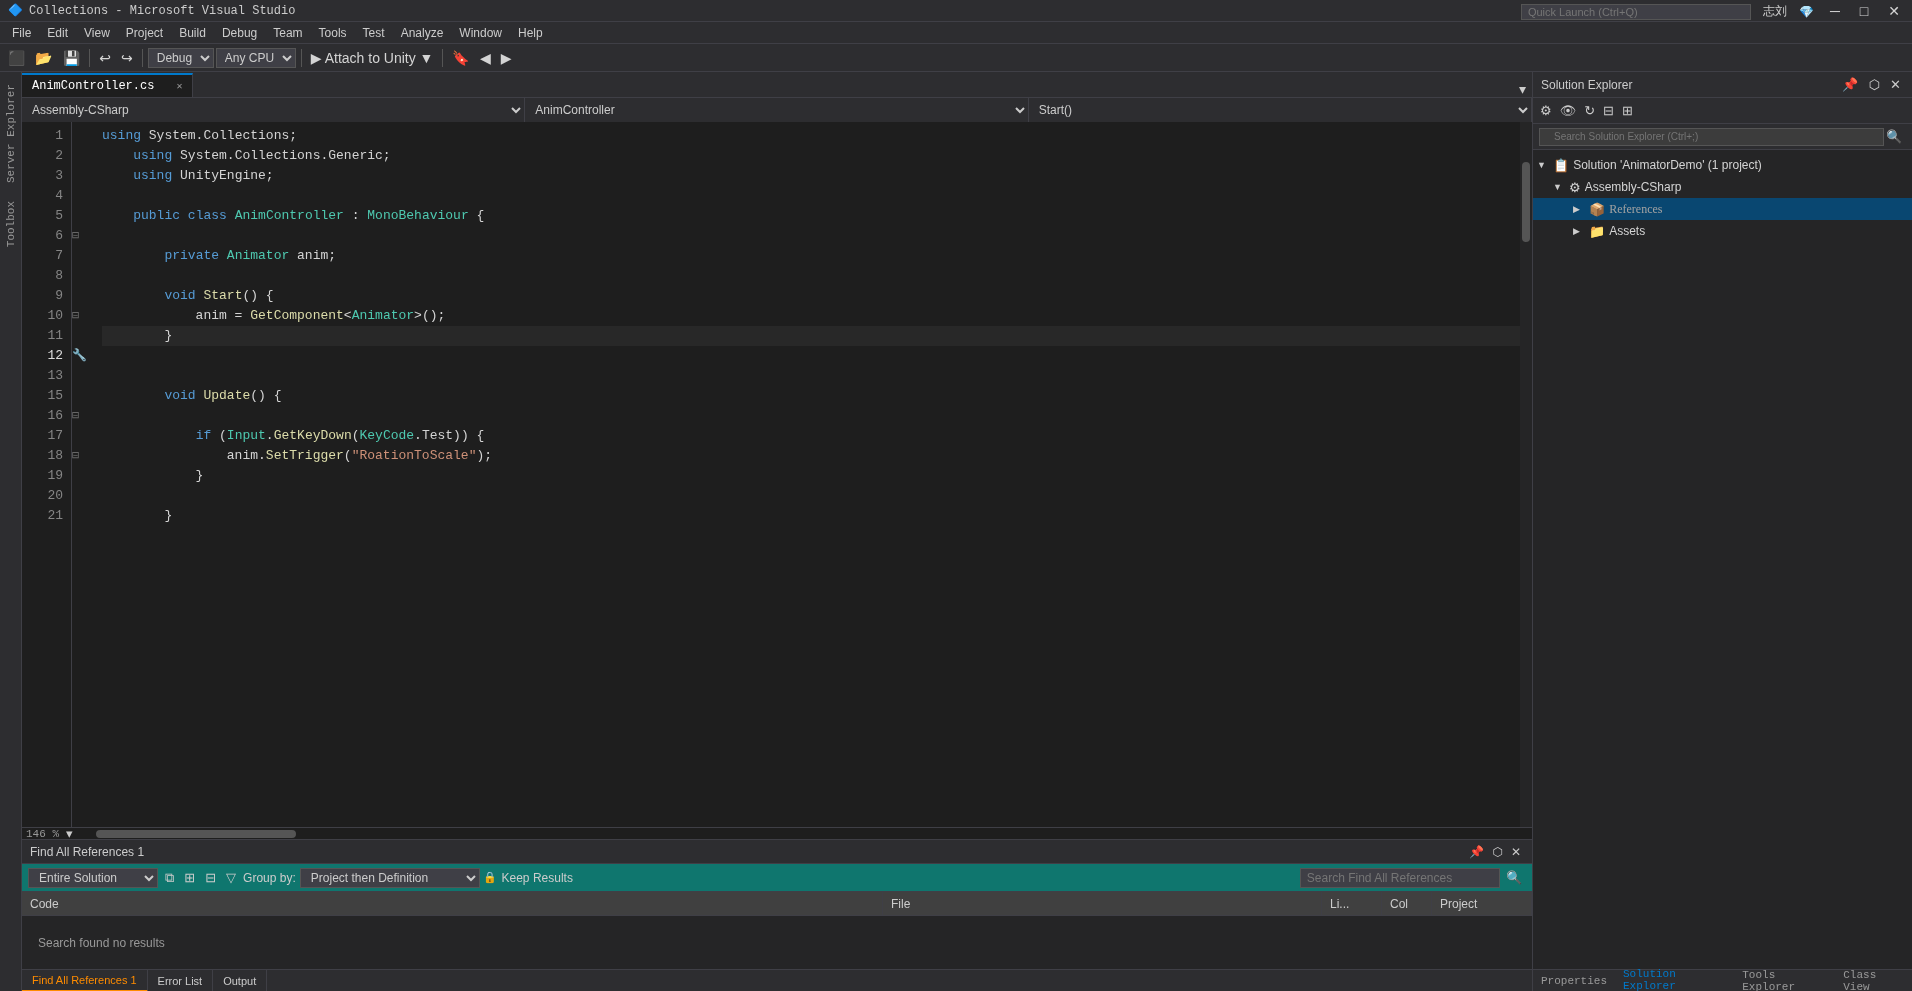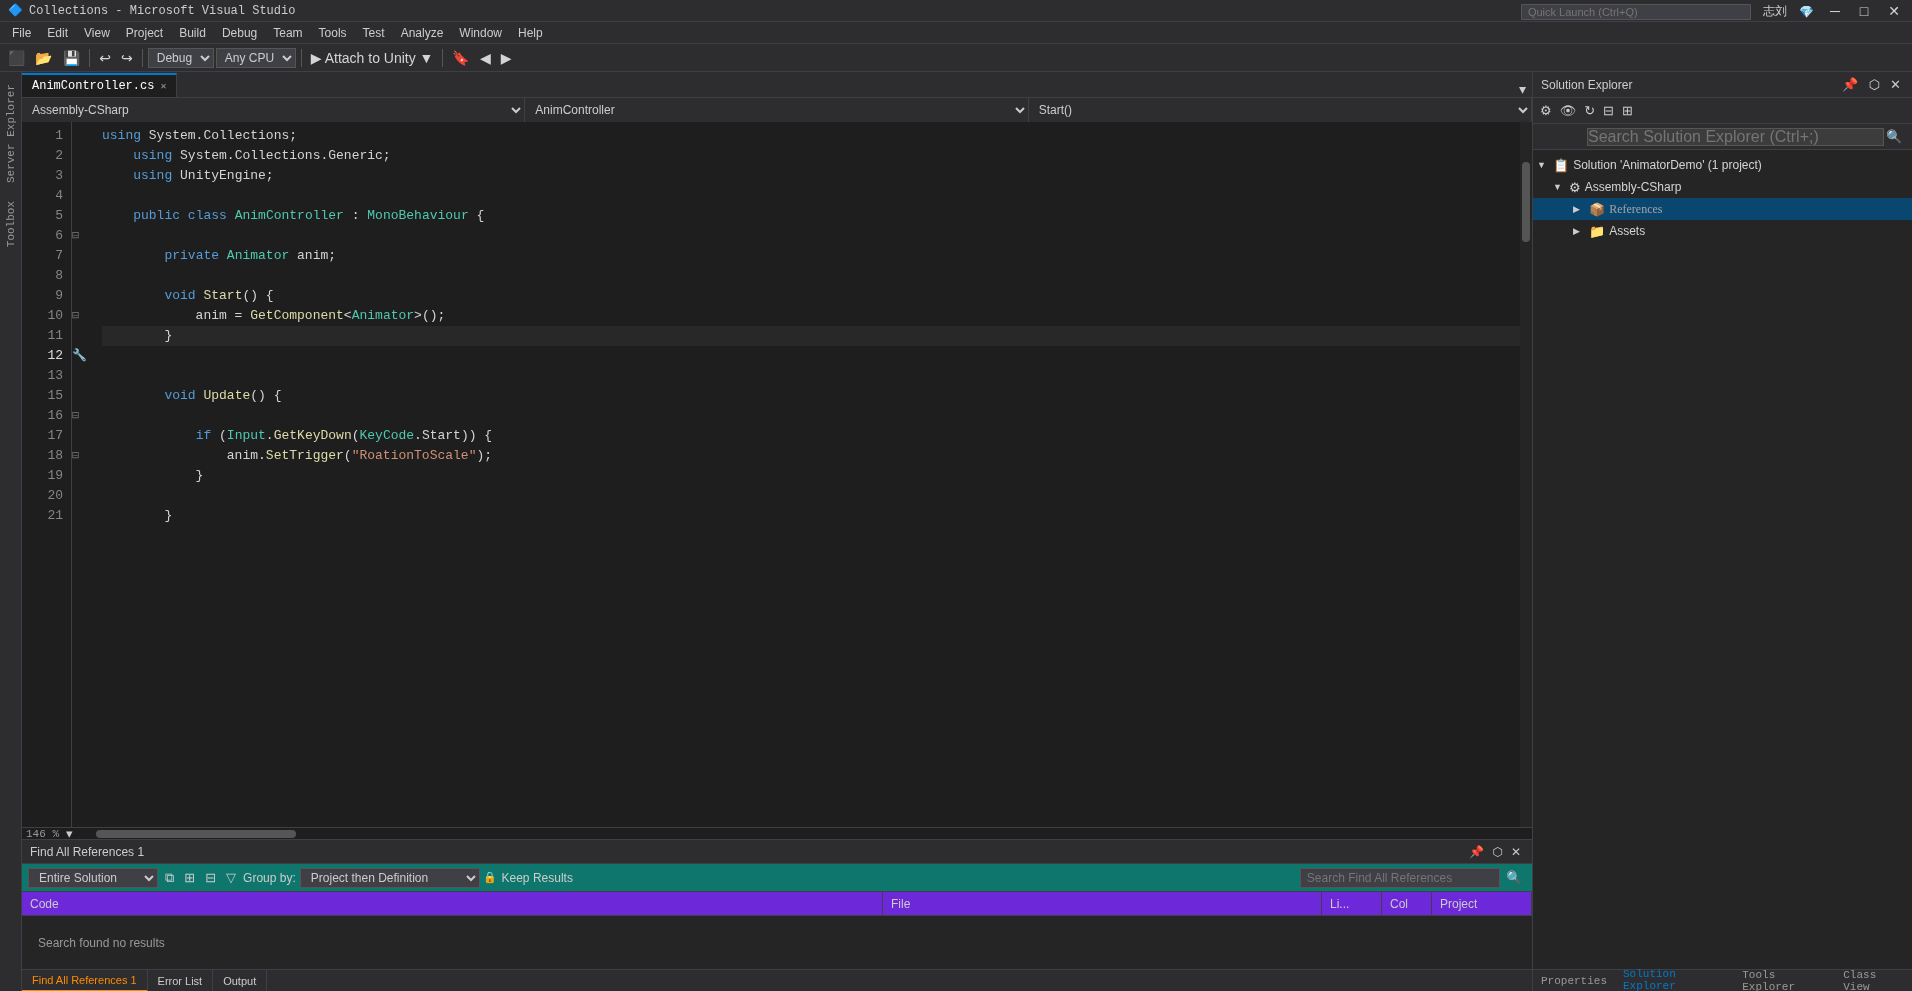--- a/index.html
+++ b/index.html
@@ -135,21 +135,21 @@
       height: 26px;
       display: flex;
       align-items: flex-end;
       border-bottom: 1px solid #3f3f46;
     }
     .editor-tab {
       height: 24px;
       padding: 0 10px;
       display: flex;
       align-items: center;
-      gap: 6px;
+      gap: 22px;
       font-size: 12px;
       cursor: pointer;
       border-top: 1px solid #3f3f46;
       border-right: 1px solid #3f3f46;
     }
     .editor-tab.active {
       background: #1e1e1e;
       color: #fff;
       border-top: 2px solid #007acc;
     }
@@ -323,21 +323,21 @@
       margin-left: auto;
       background: #3f3f46;
       border: 1px solid #555;
       color: #ccc;
       padding: 1px 6px;
       font-size: 12px;
       height: 20px;
       width: 200px;
     }
     #find-all-refs-columns {
-      background: #6d28d9;
+      background: #404040;
       height: 24px;
       display: flex;
       align-items: center;
       border-bottom: 1px solid #3f3f46;
       font-size: 12px;
       color: #ccc;
       font-family: 'Segoe UI', sans-serif;
     }
     .col-header {
       padding: 0 8px;
@@ -652,21 +652,21 @@
         <div class="code-line"></div>
         <div class="code-line"><span class="plain">        </span><span class="kw">private</span><span class="plain"> </span><span class="type">Animator</span><span class="plain"> anim;</span></div>
         <div class="code-line"></div>
         <div class="code-line"><span class="plain">        </span><span class="kw">void</span><span class="plain"> </span><span class="method">Start</span><span class="plain">() {</span></div>
         <div class="code-line"><span class="plain">            anim = </span><span class="method">GetComponent</span><span class="plain">&lt;</span><span class="type">Animator</span><span class="plain">&gt;();</span></div>
         <div class="code-line active-line"><span class="plain">        }</span></div>
         <div class="code-line"></div>
         <div class="code-line"></div>
         <div class="code-line"><span class="plain">        </span><span class="kw">void</span><span class="plain"> </span><span class="method">Update</span><span class="plain">() {</span></div>
         <div class="code-line"></div>
-        <div class="code-line"><span class="plain">            </span><span class="kw">if</span><span class="plain"> (</span><span class="type">Input</span><span class="plain">.</span><span class="method">GetKeyDown</span><span class="plain">(</span><span class="type">KeyCode</span><span class="plain">.Start)) {</span></div>
+        <div class="code-line"><span class="plain">            </span><span class="kw">if</span><span class="plain"> (</span><span class="type">Input</span><span class="plain">.</span><span class="method">GetKeyDown</span><span class="plain">(</span><span class="type">KeyCode</span><span class="plain">.Test)) {</span></div>
         <div class="code-line"><span class="plain">                anim.</span><span class="method">SetTrigger</span><span class="plain">(</span><span class="str">"RoationToScale"</span><span class="plain">);</span></div>
         <div class="code-line"><span class="plain">            }</span></div>
         <div class="code-line"></div>
         <div class="code-line"><span class="plain">        }</span></div>
       </div>
       <div id="vertical-scrollbar-area">
         <div id="scrollbar-thumb"></div>
       </div>
     </div>
 
@@ -734,21 +734,21 @@
       </div>
     </div>
     <div id="se-toolbar">
       <button class="icon-btn">⚙</button>
       <button class="icon-btn">👁</button>
       <button class="icon-btn">↻</button>
       <button class="icon-btn">⊟</button>
       <button class="icon-btn">⊞</button>
     </div>
     <div id="se-search">
-      <input type="text" style="flex: 1 1 0%; background: rgb(60, 60, 60); border: 1px solid rgb(85, 85, 85); color: rgb(204, 204, 204); padding: 1px 0; font-size: 16px; height: 18px; margin-left: 48px;" placeholder="Search Solution Explorer (Ctrl+;)">
+      <input type="text" style="flex: 1 1 0%; background: rgb(60, 60, 60); border: 1px solid rgb(85, 85, 85); color: rgb(204, 204, 204); padding: 1px 14px; font-size: 10px; height: 18px;" placeholder="Search Solution Explorer (Ctrl+;)">
       <button class="icon-btn">🔍</button>
     </div>
     <div id="se-tree">
 
       <div class="tree-item">
         <div class="tree-arrow">▼</div>
         <span>📋</span>
         <span class="tree-label">Solution 'AnimatorDemo' (1 project)</span>
       </div>
 

